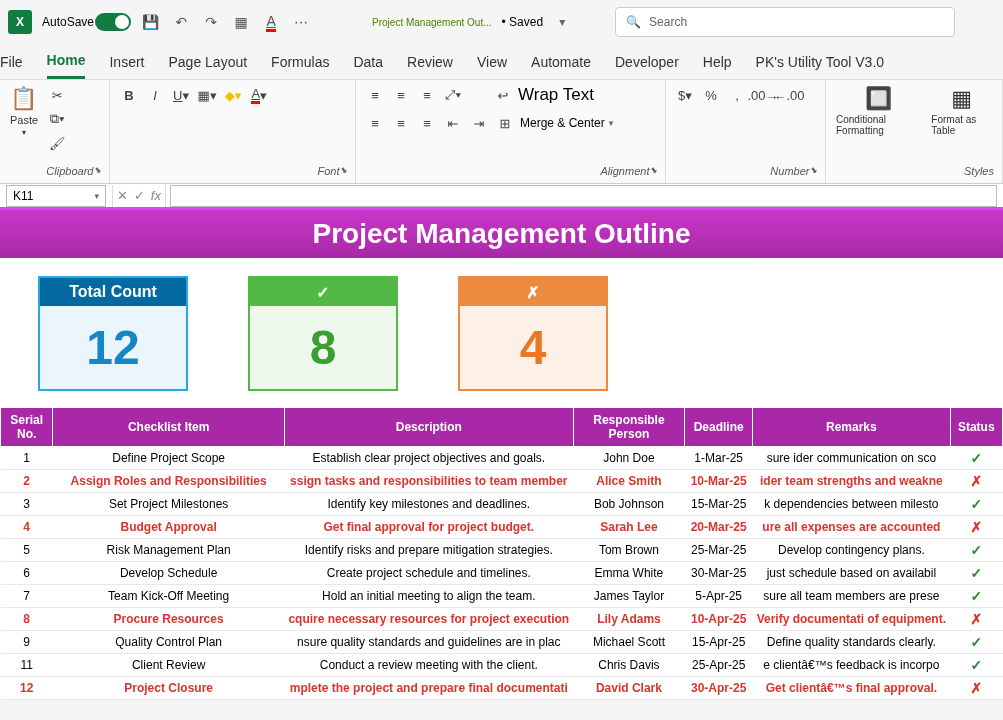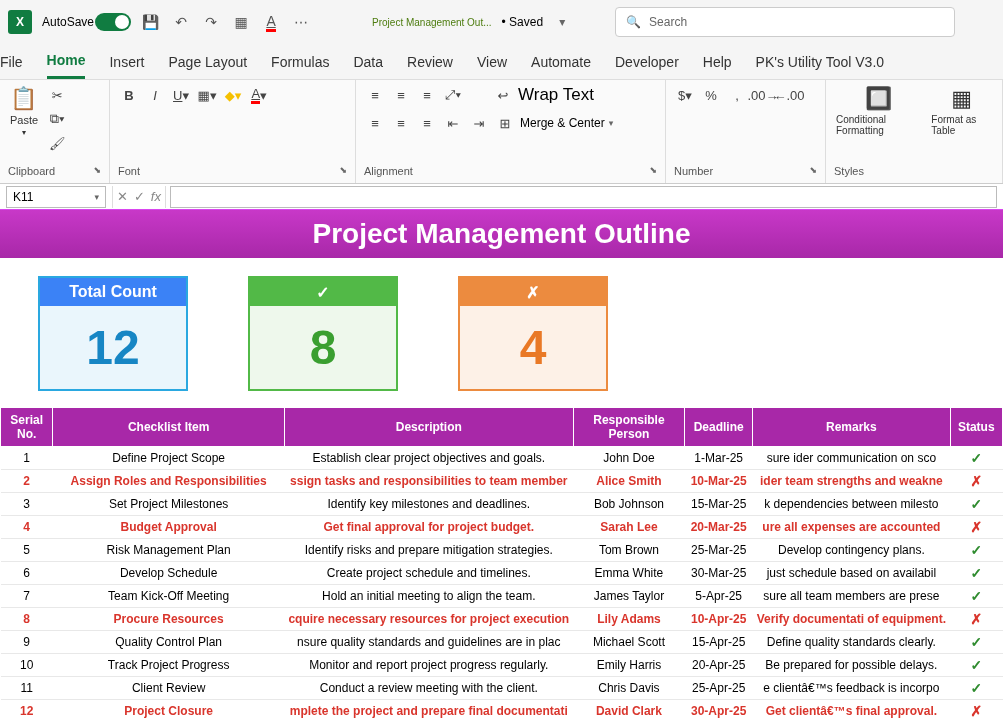--- a/index.html
+++ b/index.html
@@ -16,44 +16,44 @@
 .search-box { margin-left: 40px; flex: 1; max-width: 340px; height: 30px; background: #fff; border: 1px solid #ccc; border-radius: 4px; display: flex; align-items: center; padding: 0 10px; gap: 8px; color: #666; }
 
 
 .tabs { height: 36px; display: flex; align-items: center; padding: 0 0; gap: 24px; background: #f5f5f5; border-bottom: 1px solid #ddd; }
 .tab { font-size: 14px; color: #333; cursor: pointer; padding: 8px 0; }
 .tab.active { color: #107c41; border-bottom: 3px solid #107c41; font-weight: 600; }
 
 
 .ribbon { height: 104px; background: #fafafa; display: flex; border-bottom: 1px solid #ccc; }
 .ribbon-group { border-right: 1px solid #ddd; padding: 4px 8px; display: flex; flex-direction: column; justify-content: space-between; }
-.ribbon-group-label { text-align: left; font-size: 11px; color: #555; padding-bottom: 2px; }
+.ribbon-group-label { text-align: right; font-size: 11px; color: #555; padding-bottom: 2px; font-style: italic; }
 .ribbon-top { display: flex; gap: 6px; align-items: flex-start; }
 .big-btn { display: flex; flex-direction: column; align-items: center; gap: 2px; font-size: 11px; color: #333; cursor: pointer; padding: 2px; }
 .big-btn .ico { font-size: 22px; }
 .small-btn { width: 22px; height: 22px; display: flex; align-items: center; justify-content: center; cursor: pointer; font-size: 13px; color: #444; }
 .font-row { display: flex; gap: 4px; align-items: center; }
 .font-select { height: 22px; border: 1px solid #bbb; font-size: 11px; padding: 0 4px; background: #fff; }
 .dialog-launch { float: right; font-size: 9px; color: #666; }
 
 
-.formula-bar { height: 26px; background: #fff; border-bottom: 1px solid #d946ef; display: flex; align-items: center; }
+.formula-bar { height: 26px; background: #fff; border-bottom: 3px solid #d946ef; display: flex; align-items: center; }
 .name-box { width: 100px; height: 22px; border: 1px solid #bbb; margin: 0 6px; padding: 0 6px; font-size: 12px; display: flex; align-items: center; justify-content: space-between; }
 .fx-btns { display: flex; gap: 6px; padding: 0 4px; color: #888; font-size: 13px; border-left: 1px solid #ddd; border-right: 1px solid #ddd; height: 22px; align-items: center; }
 .formula-input { flex: 1; height: 22px; border: 1px solid #bbb; margin: 0 6px 0 4px; }
 
 
 .sheet { background: #fff; }
 .title-cell { background: linear-gradient(#c838c8, #a828a8); color: #fff; font-size: 28px; font-weight: bold; text-align: center; padding: 8px 8px; }
 
 .cards-row { display: flex; gap: 60px; padding: 18px 38px 10px 38px; align-items: center; }
 .card { width: 150px; height: 115px; border: 2px solid; display: flex; flex-direction: column; }
 .card-header { height: 28px; color: #fff; font-size: 16px; font-weight: bold; display: flex; align-items: center; justify-content: center; }
 .card-body { flex: 1; display: flex; align-items: center; justify-content: center; font-size: 48px; font-weight: 900; font-family: 'Arial Black', Arial; }
-.card.blue { border-color: #2aa8e0; } .card.blue .card-header { background: #3b82f6; } .card.blue .card-body { background: #eaf6fc; color: #1786c4; }
+.card.blue { border-color: #2aa8e0; } .card.blue .card-header { background: #0369a1; } .card.blue .card-body { background: #eaf6fc; color: #1786c4; }
 .card.green { border-color: #52b947; } .card.green .card-header { background: #52b947; } .card.green .card-body { background: #eef8ec; color: #3a9f30; }
 .card.orange { border-color: #ec8b3f; } .card.orange .card-header { background: #ec8b3f; } .card.orange .card-body { background: #fdf1e7; color: #e97926; }
 .checked-wrap { margin-left: auto; text-align: center; }
 .checked-label { color: #a828a8; font-size: 20px; font-weight: bold; margin-bottom: 8px; }
 .progress-bar { width: 210px; height: 46px; border: 2px solid #2e8b2e; position: relative; background: #fff; }
 .progress-fill { height: 100%; background: linear-gradient(to right, #b8e08a, #8dd152); }
 .progress-text { position: absolute; right: 10px; top: 50%; transform: translateY(-50%); font-size: 28px; font-weight: 900; font-family: 'Arial Black', Arial; color: #000; }
 
 
 .data-table { width: 100%; border-collapse: collapse; margin-top: 6px; }
@@ -312,29 +312,20 @@
         <tr>
           <td>9</td>
           <td>Quality Control Plan</td>
           <td>nsure quality standards and guidelines are in plac</td>
           <td>Michael Scott</td>
           <td>15-Apr-25</td>
           <td>Define quality standards clearly.</td>
           <td><span class="check">✓</span></td>
         </tr>
         <tr>
-          <td>10</td>
-          <td>Track Project Progress</td>
-          <td>Monitor and report project progress regularly.</td>
-          <td>Emily Harris</td>
-          <td>20-Apr-25</td>
-          <td>Be prepared for possible delays.</td>
-          <td><span class="check">✓</span></td>
-        </tr>
-        <tr>
           <td>11</td>
           <td>Client Review</td>
           <td>Conduct a review meeting with the client.</td>
           <td>Chris Davis</td>
           <td>25-Apr-25</td>
           <td>e clientâ€™s feedback is incorpo</td>
           <td><span class="check">✓</span></td>
         </tr>
         <tr class="red">
           <td>12</td>

